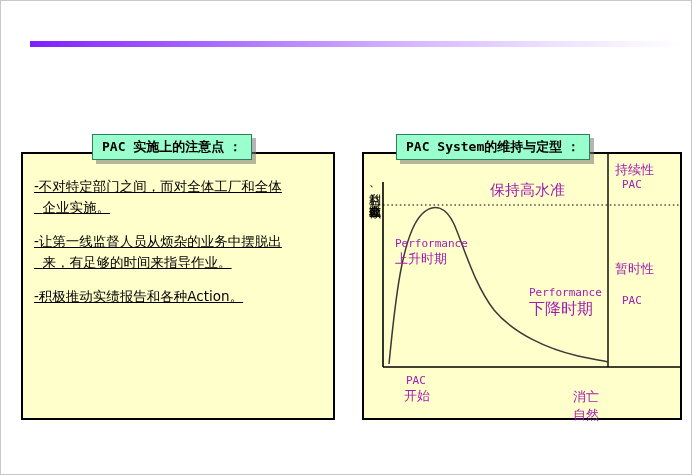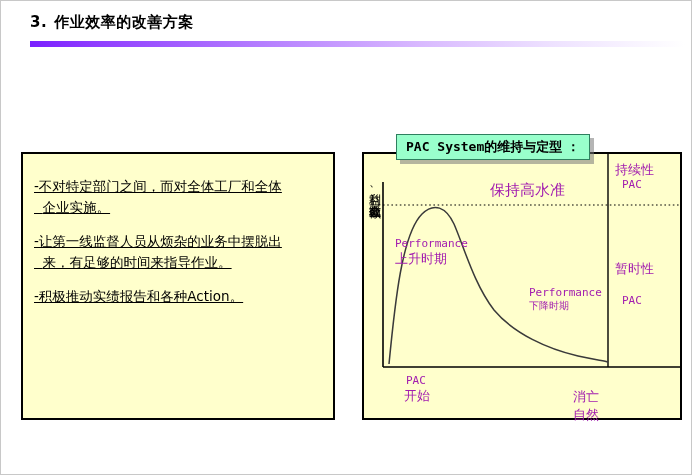--- a/index.html
+++ b/index.html
@@ -80,46 +80,49 @@
     font-size:12px;line-height:1.0;letter-spacing:0px;
     writing-mode:vertical-rl;text-orientation:upright;
     font-family:"DejaVu Sans","Liberation Sans",sans-serif;
     color:#000;
   }
 
   #keep-high-label{left:128px;top:29px;font-size:15px;}
   #perf-up-lat{left:33px;top:85px;}
   #perf-up-cjk{left:33px;top:98px;font-size:13px;}
   #perf-down-lat{left:167px;top:134px;}
-  #perf-down-cjk{left:167px;top:147px;font-size:10px;}
+  #perf-down-cjk{left:167px;top:147px;font-size:16px;}
 
   #sustained-cjk{left:253px;top:9px;font-size:13px;}
   #sustained-lat{left:260px;top:26px;}
   #temporary-cjk{left:253px;top:108px;font-size:13px;}
   #temporary-lat{left:260px;top:142px;}
 
   #pac-start-lat{left:44px;top:222px;}
   #pac-start-cjk{left:42px;top:235px;font-size:13px;}
   #natural-end-c1{left:211px;top:220px;font-size:13px;margin-top:34px;}
   #natural-end-c2{left:211px;top:236px;font-size:13px;}
 </style>
 </head>
 <body>
 
 <div class="slide">
 
   <div class="frame-border"></div>
 
-  <div id="slide-title">
-    <span id="title-num">3.</span><span>作业效率的改善方案</span>
-  </div>
   <div id="title-rule"></div>
 
   <div class="panel" id="left-panel"></div>
 
+  <div class="chip-wrap" id="left-chip">
+    <div class="chip">
+      <span>PAC</span>
+      <span class="cjk">实施上的注意点 ：</span>
+    </div>
+  </div>
 
   <div id="left-body">
     <div class="bullet">-不对特定部门之间，而对全体工厂和全体
   企业实施。</div>
     <div class="bullet">-让第一线监督人员从烦杂的业务中摆脱出
   来，有足够的时间来指导作业。</div>
     <div class="bullet">-积极推动实绩报告和各种Action。</div>
   </div>
 
   <div class="panel" id="right-panel"></div>

